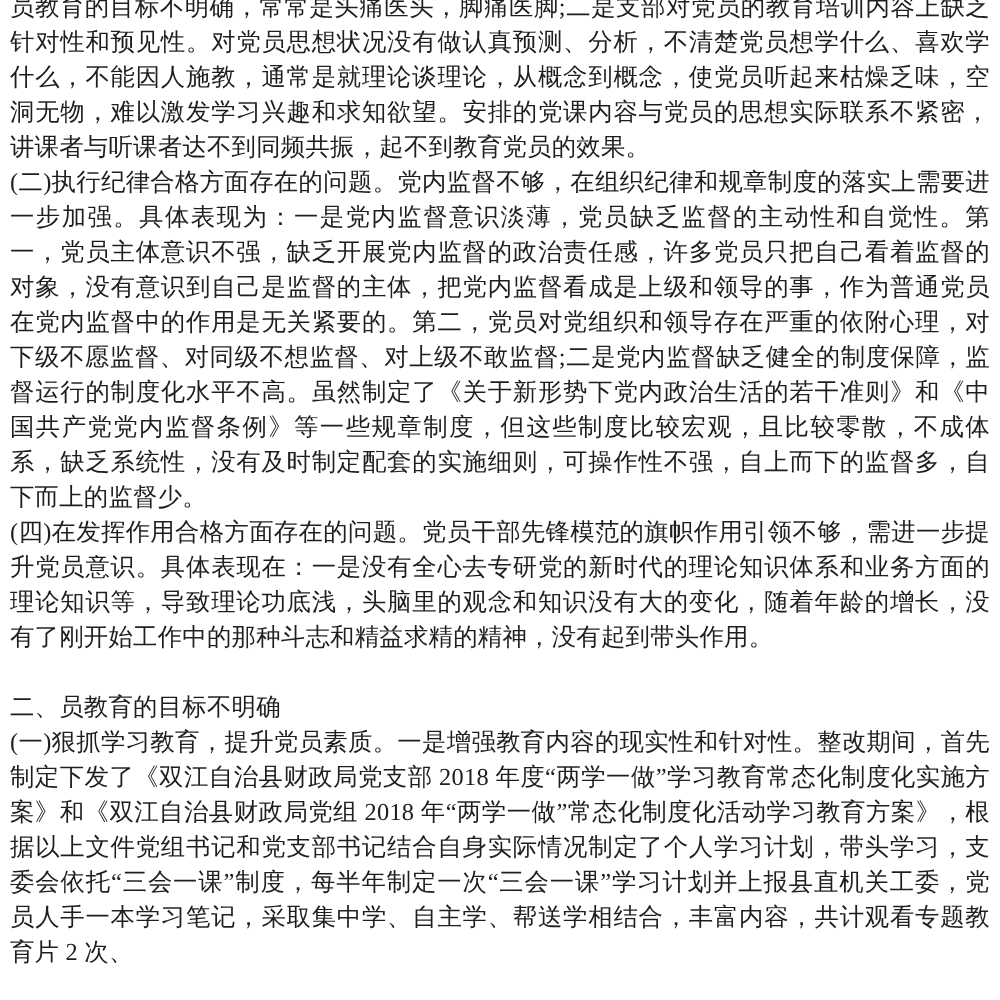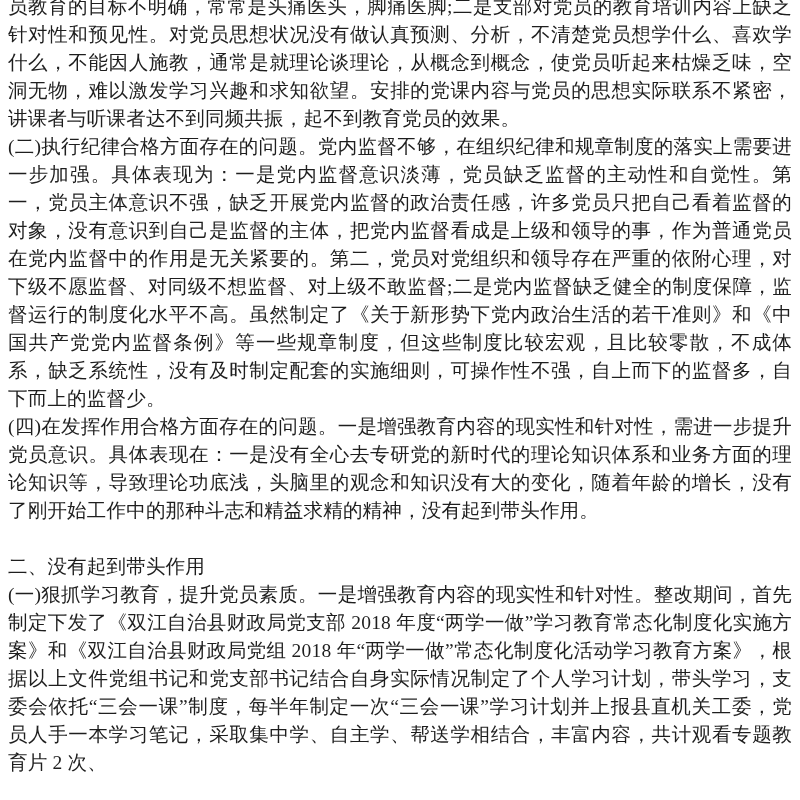--- a/index.html
+++ b/index.html
@@ -31,17 +31,17 @@
   .blank-line {
     height: 28px;
   }
 </style>
 </head>
 <body>
 
 <div class="page">
   <p class="para">员教育的目标不明确，常常是头痛医头，脚痛医脚;二是支部对党员的教育培训内容上缺乏针对性和预见性。对党员思想状况没有做认真预测、分析，不清楚党员想学什么、喜欢学什么，不能因人施教，通常是就理论谈理论，从概念到概念，使党员听起来枯燥乏味，空洞无物，难以激发学习兴趣和求知欲望。安排的党课内容与党员的思想实际联系不紧密，讲课者与听课者达不到同频共振，起不到教育党员的效果。</p>
   <p class="para">(二)执行纪律合格方面存在的问题。党内监督不够，在组织纪律和规章制度的落实上需要进一步加强。具体表现为：一是党内监督意识淡薄，党员缺乏监督的主动性和自觉性。第一，党员主体意识不强，缺乏开展党内监督的政治责任感，许多党员只把自己看着监督的对象，没有意识到自己是监督的主体，把党内监督看成是上级和领导的事，作为普通党员在党内监督中的作用是无关紧要的。第二，党员对党组织和领导存在严重的依附心理，对下级不愿监督、对同级不想监督、对上级不敢监督;二是党内监督缺乏健全的制度保障，监督运行的制度化水平不高。虽然制定了《关于新形势下党内政治生活的若干准则》和《中国共产党党内监督条例》等一些规章制度，但这些制度比较宏观，且比较零散，不成体系，缺乏系统性，没有及时制定配套的实施细则，可操作性不强，自上而下的监督多，自下而上的监督少。</p>
-  <p class="para">(四)在发挥作用合格方面存在的问题。一是增强教育内容的现实性和针对性，需进一步提升党员意识。具体表现在：一是没有全心去专研党的新时代的理论知识体系和业务方面的理论知识等，导致理论功底浅，头脑里的观念和知识没有大的变化，随着年龄的增长，没有了刚开始工作中的那种斗志和精益求精的精神，没有起到带头作用。</p>
+  <p class="para">(四)在发挥作用合格方面存在的问题。党员干部先锋模范的旗帜作用引领不够，需进一步提升党员意识。具体表现在：一是没有全心去专研党的新时代的理论知识体系和业务方面的理论知识等，导致理论功底浅，头脑里的观念和知识没有大的变化，随着年龄的增长，没有了刚开始工作中的那种斗志和精益求精的精神，没有起到带头作用。</p>
   <div class="blank-line"></div>
-  <p class="para heading">二、没有起到带头作用</p>
+  <p class="para heading">二、员教育的目标不明确</p>
   <p class="para">(一)狠抓学习教育，提升党员素质。一是增强教育内容的现实性和针对性。整改期间，首先制定下发了《双江自治县财政局党支部 2018 年度“两学一做”学习教育常态化制度化实施方案》和《双江自治县财政局党组 2018 年“两学一做”常态化制度化活动学习教育方案》，根据以上文件党组书记和党支部书记结合自身实际情况制定了个人学习计划，带头学习，支委会依托“三会一课”制度，每半年制定一次“三会一课”学习计划并上报县直机关工委，党员人手一本学习笔记，采取集中学、自主学、帮送学相结合，丰富内容，共计观看专题教育片 2 次、</p>
 </div>
 
 </body></html>

